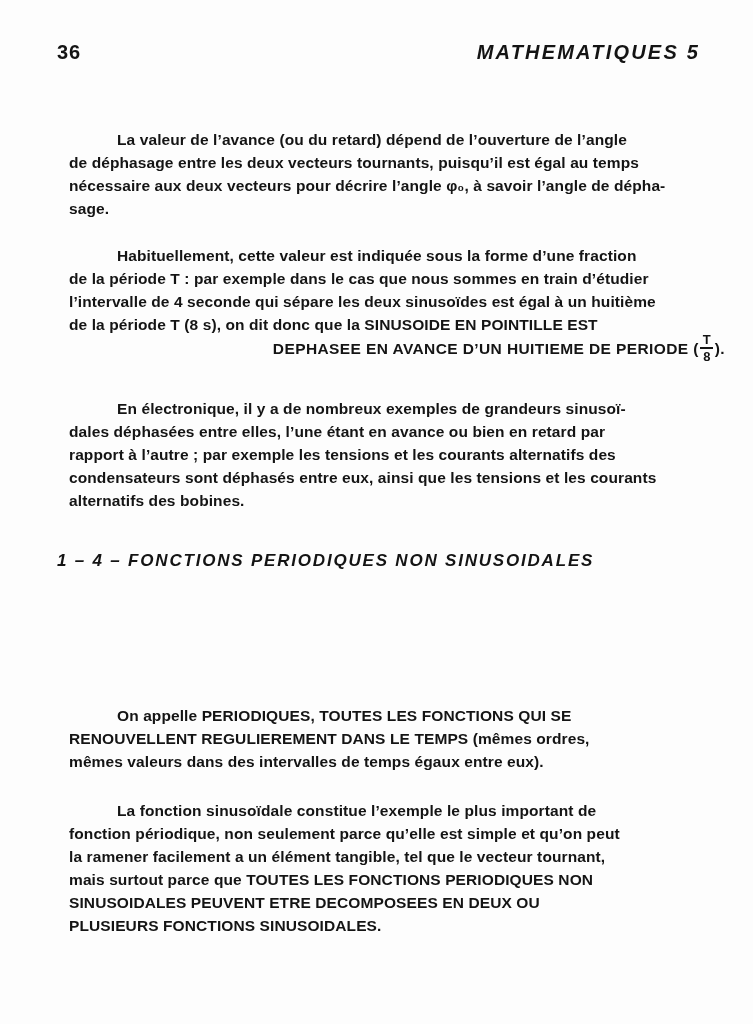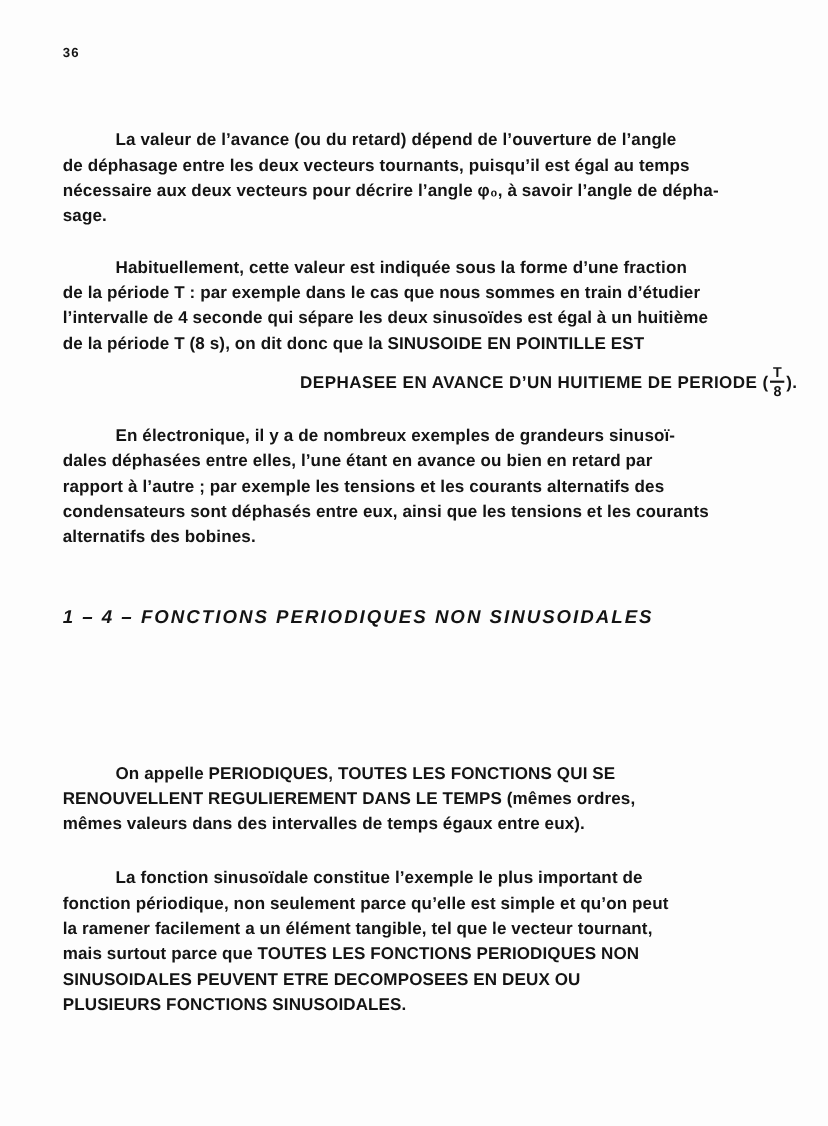--- a/index.html
+++ b/index.html
@@ -20,34 +20,34 @@
     overflow: hidden;
   }
   .page-header {
     position: absolute;
     top: 41px;
     left: 57px;
     right: 53px;
     display: flex;
     justify-content: space-between;
     align-items: flex-start;
-    font-size: 12px;
+    font-size: 20px;
   }
   .page-number {
     letter-spacing: 1px;
   }
   .running-title {
     font-style: italic;
     letter-spacing: 2.2px;
   }
   .para {
     position: absolute;
     left: 57px;
     width: 668px;
-    margin: 0;
+    margin: 12px;
     font-size: 15.5px;
     line-height: 23px;
     white-space: pre-line;
     text-indent: 48px;
     letter-spacing: 0.1px;
   }
   .p1 { top: 116px; }
   .p2 { top: 232px; }
   .p2frac {
     position: absolute;
@@ -96,20 +96,21 @@
     padding: 0 3px;
   }
 </style>
 </head>
 <body>
 
 <div class="page">
 
   <div class="page-header">
     <span class="page-number">36</span>
+    <span class="running-title">MATHEMATIQUES 5</span>
   </div>
 
   <p class="para p1">La valeur de l’avance (ou du retard) dépend de l’ouverture de l’angle
 de déphasage entre les deux vecteurs tournants, puisqu’il est égal au temps
 nécessaire aux deux vecteurs pour décrire l’angle φ₀, à savoir l’angle de dépha-
 sage.</p>
 
   <p class="para p2">Habituellement, cette valeur est indiquée sous la forme d’une fraction
 de la période T : par exemple dans le cas que nous sommes en train d’étudier
 l’intervalle de 4 seconde qui sépare les deux sinusoïdes est égal à un huitième

